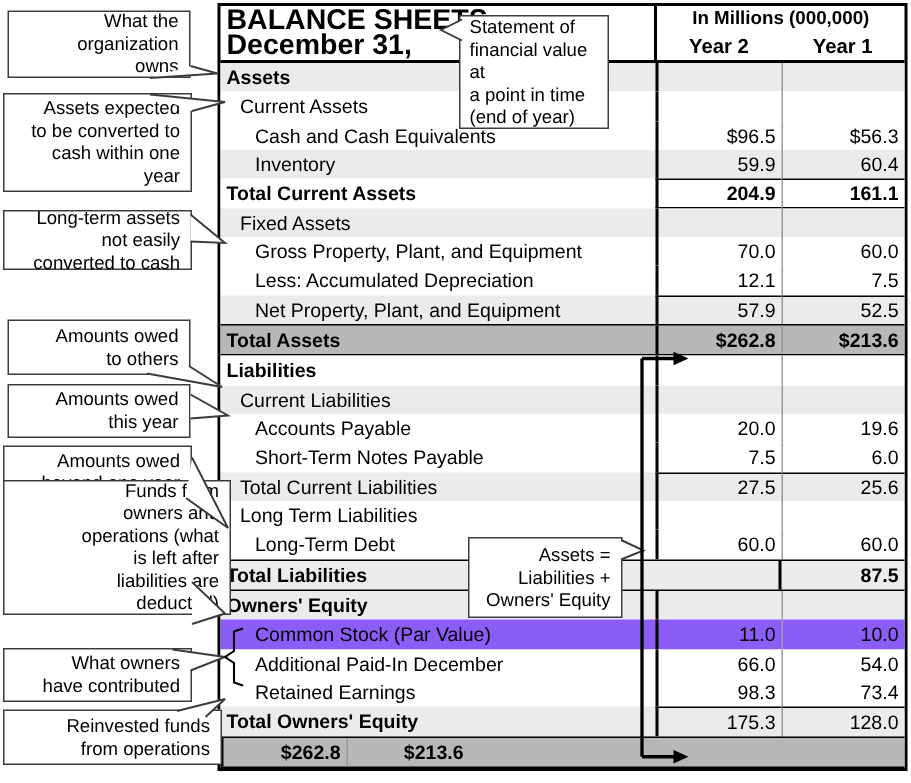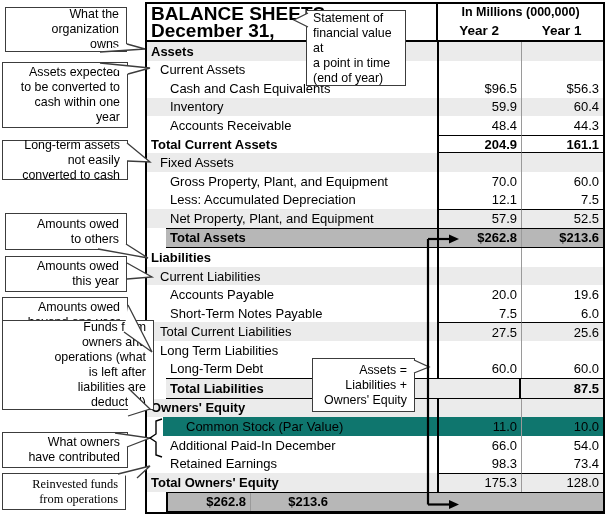--- a/index.html
+++ b/index.html
@@ -19,21 +19,21 @@
   #bs-rows{flex:1;display:flex;flex-direction:column;}
   .row{flex:1;display:flex;align-items:center;box-sizing:border-box;font-size:13px;}
   .row .lbl{flex:1;white-space:nowrap;overflow:hidden;}
   .row .num{width:84px;flex:none;text-align:right;box-sizing:border-box;
             padding-right:4px;height:100%;display:flex;align-items:center;justify-content:flex-end;}
   .row .num.y2{border-left:2px solid #000;}
   .row .num.y1{border-left:1px solid #9a9a9a;width:82px;}
   .bold{font-weight:bold;}
   .nb-top{border-top:1.2px solid #000;}
   .nb-bottom{border-bottom:1.2px solid #000;}
-  .row-border{border-top:1.5px solid #000;border-bottom:1.5px solid #000;margin-left:19px;}
+  .row-border{border-top:1.5px solid #000;border-bottom:1.5px solid #000;}
 
   
   .callout{position:absolute;background:#fff;border:1.5px solid #3c3c3c;box-sizing:border-box;
            display:flex;align-items:center;justify-content:flex-end;text-align:right;
            font-size:12.4px;line-height:15px;padding:1px 7px 1px 3px;white-space:pre-line;z-index:2;}
   .callout.left-align{justify-content:flex-start;text-align:left;padding:1px 3px 1px 6px;}
 
   
   #overlay{position:absolute;left:0;top:0;width:607px;height:522px;z-index:3;pointer-events:none;}
 </style>
@@ -71,25 +71,20 @@
           <div class="lbl" style="padding-left: 23px;">Cash and Cash Equivalents</div>
           <div class="num y2">$96.5</div>
           <div class="num y1">$56.3</div>
         </div>
         <div class="row" style="background: rgb(235, 235, 235);">
           <div class="lbl" style="padding-left: 23px;">Inventory</div>
           <div class="num y2">59.9</div>
           <div class="num y1">60.4</div>
         </div>
         <div class="row" style="background: rgb(255, 255, 255);">
-          <div class="lbl" style="padding-left: 23px;">Accounts Receivable</div>
-          <div class="num y2">48.4</div>
-          <div class="num y1">44.3</div>
-        </div>
-        <div class="row" style="background: rgb(255, 255, 255);">
           <div class="lbl bold" style="padding-left: 4px;">Total Current Assets</div>
           <div class="num y2 bold nb-top nb-bottom">204.9</div>
           <div class="num y1 bold nb-top nb-bottom">161.1</div>
         </div>
         <div class="row" style="background: rgb(235, 235, 235);">
           <div class="lbl" style="padding-left: 13px;">Fixed Assets</div>
           <div class="num y2"></div>
           <div class="num y1"></div>
         </div>
         <div class="row" style="background: rgb(255, 255, 255);">
@@ -149,21 +144,21 @@
         </div>
         <div class="row row-border" style="background: rgb(235, 235, 235);">
           <div class="lbl bold" style="padding-left: 4px;">Total Liabilities</div>
           <div class="num y2 bold">87.5</div>
         </div>
         <div class="row" style="background: rgb(235, 235, 235);">
           <div class="lbl bold" style="padding-left: 4px;">Owners' Equity</div>
           <div class="num y2"></div>
           <div class="num y1"></div>
         </div>
-        <div class="row" style="background: #0f766e; margin-left: 16px;">
+        <div class="row" style="background: #8b5cf6;">
           <div class="lbl" style="padding-left: 23px;">Common Stock (Par Value)</div>
           <div class="num y2">11.0</div>
           <div class="num y1">10.0</div>
         </div>
         <div class="row" style="background: rgb(255, 255, 255);">
           <div class="lbl" style="padding-left: 23px;">Additional Paid-In December</div>
           <div class="num y2">66.0</div>
           <div class="num y1">54.0</div>
         </div>
         <div class="row" style="background: rgb(255, 255, 255);">
@@ -200,21 +195,21 @@
     <div class="callout" style="left: 2px; top: 297px; width: 126px; height: 36px;">Amounts owed
 beyond one year</div>
     <div class="callout" style="left: 2px; top: 320px; width: 152px; height: 90px;">Funds from
 owners and
 operations (what
 is left after
 liabilities are
 deducted)</div>
     <div class="callout" style="left: 2px; top: 432px; width: 126px; height: 36px;">What owners
 have contributed</div>
-    <div class="callout" style="left: 2px; top: 473px; width: 124px; height: 37px; font-family: Liberation Serif, serif;">Reinvested funds
+    <div class="callout" style="left: 2px; top: 473px; width: 146px; height: 37px;">Reinvested funds
 from operations</div>
     <div class="callout left-align" style="left: 306px; top: 10px; width: 100px; height: 76px;">Statement of
 financial value at
 a point in time
 (end of year)</div>
     <div class="callout" style="left: 312px; top: 358px; width: 103px; height: 54px;">Assets =
 Liabilities +
 Owners' Equity</div>
     <svg id="overlay" viewBox="0 0 607 522">
 

